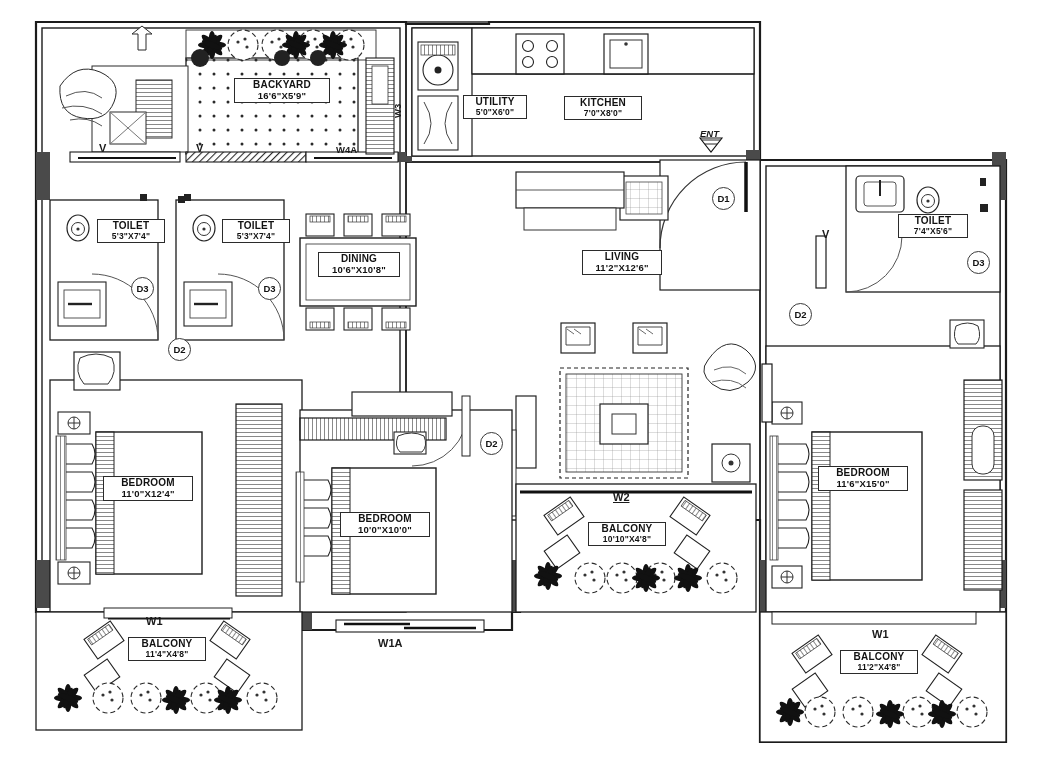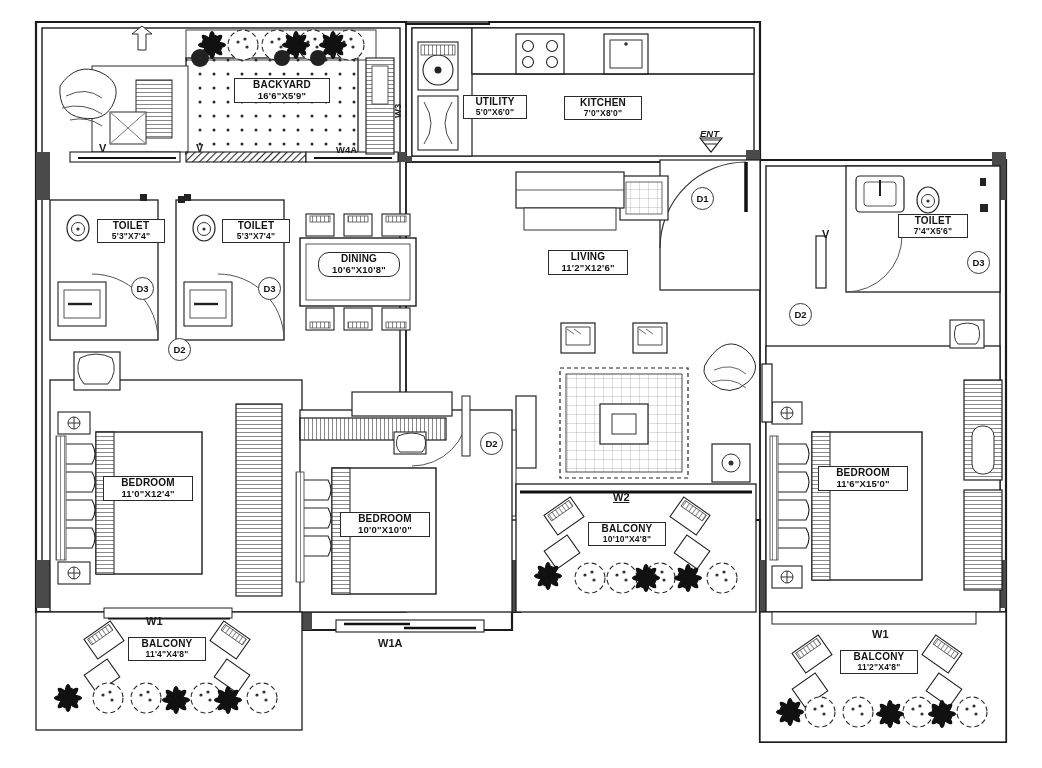--- a/index.html
+++ b/index.html
@@ -483,25 +483,25 @@
     <span class="d">5'3"X7'4"</span>
   </div>
   <div class="lbl sm" style="left:222px;top:219px;width:60px;">
     <span class="n">TOILET</span>
     <span class="d">5'3"X7'4"</span>
   </div>
   <div class="lbl sm" style="left:898px;top:214px;width:62px;">
     <span class="n">TOILET</span>
     <span class="d">7'4"X5'6"</span>
   </div>
-  <div class="lbl" style="left:318px;top:252px;width:74px;border-radius:11px;">
+  <div class="lbl" style="left:318px;top:252px;width:74px;">
     <span class="n">DINING</span>
     <span class="d">10'6"X10'8"</span>
   </div>
-  <div class="lbl" style="left:548px;top:250px;width:72px;">
+  <div class="lbl" style="left:582px;top:250px;width:72px;">
     <span class="n">LIVING</span>
     <span class="d">11'2"X12'6"</span>
   </div>
   <div class="lbl" style="left:103px;top:476px;width:82px;">
     <span class="n">BEDROOM</span>
     <span class="d">11'0"X12'4"</span>
   </div>
   <div class="lbl" style="left:340px;top:512px;width:82px;">
     <span class="n">BEDROOM</span>
     <span class="d">10'0"X10'0"</span>
@@ -516,21 +516,21 @@
   </div>
   <div class="lbl sm" style="left:128px;top:637px;width:70px;">
     <span class="n">BALCONY</span>
     <span class="d">11'4"X4'8"</span>
   </div>
   <div class="lbl sm" style="left:840px;top:650px;width:70px;">
     <span class="n">BALCONY</span>
     <span class="d">11'2"X4'8"</span>
   </div>
 
-  <div class="dmark" style="left:691px;top:187px;">D1</div>
+  <div class="dmark" style="left:712px;top:187px;">D1</div>
   <div class="dmark" style="left:131px;top:277px;">D3</div>
   <div class="dmark" style="left:258px;top:277px;">D3</div>
   <div class="dmark" style="left:967px;top:251px;">D3</div>
   <div class="dmark" style="left:168px;top:338px;">D2</div>
   <div class="dmark" style="left:480px;top:432px;">D2</div>
   <div class="dmark" style="left:789px;top:303px;">D2</div>
 
   <div class="tag sm" style="left:336px;top:144px;">W4A</div>
   <div class="tag sm rot" style="left:392px;top:118px;">W3</div>
   <div class="tag" style="left:613px;top:491px;text-decoration:underline;">W2</div>

